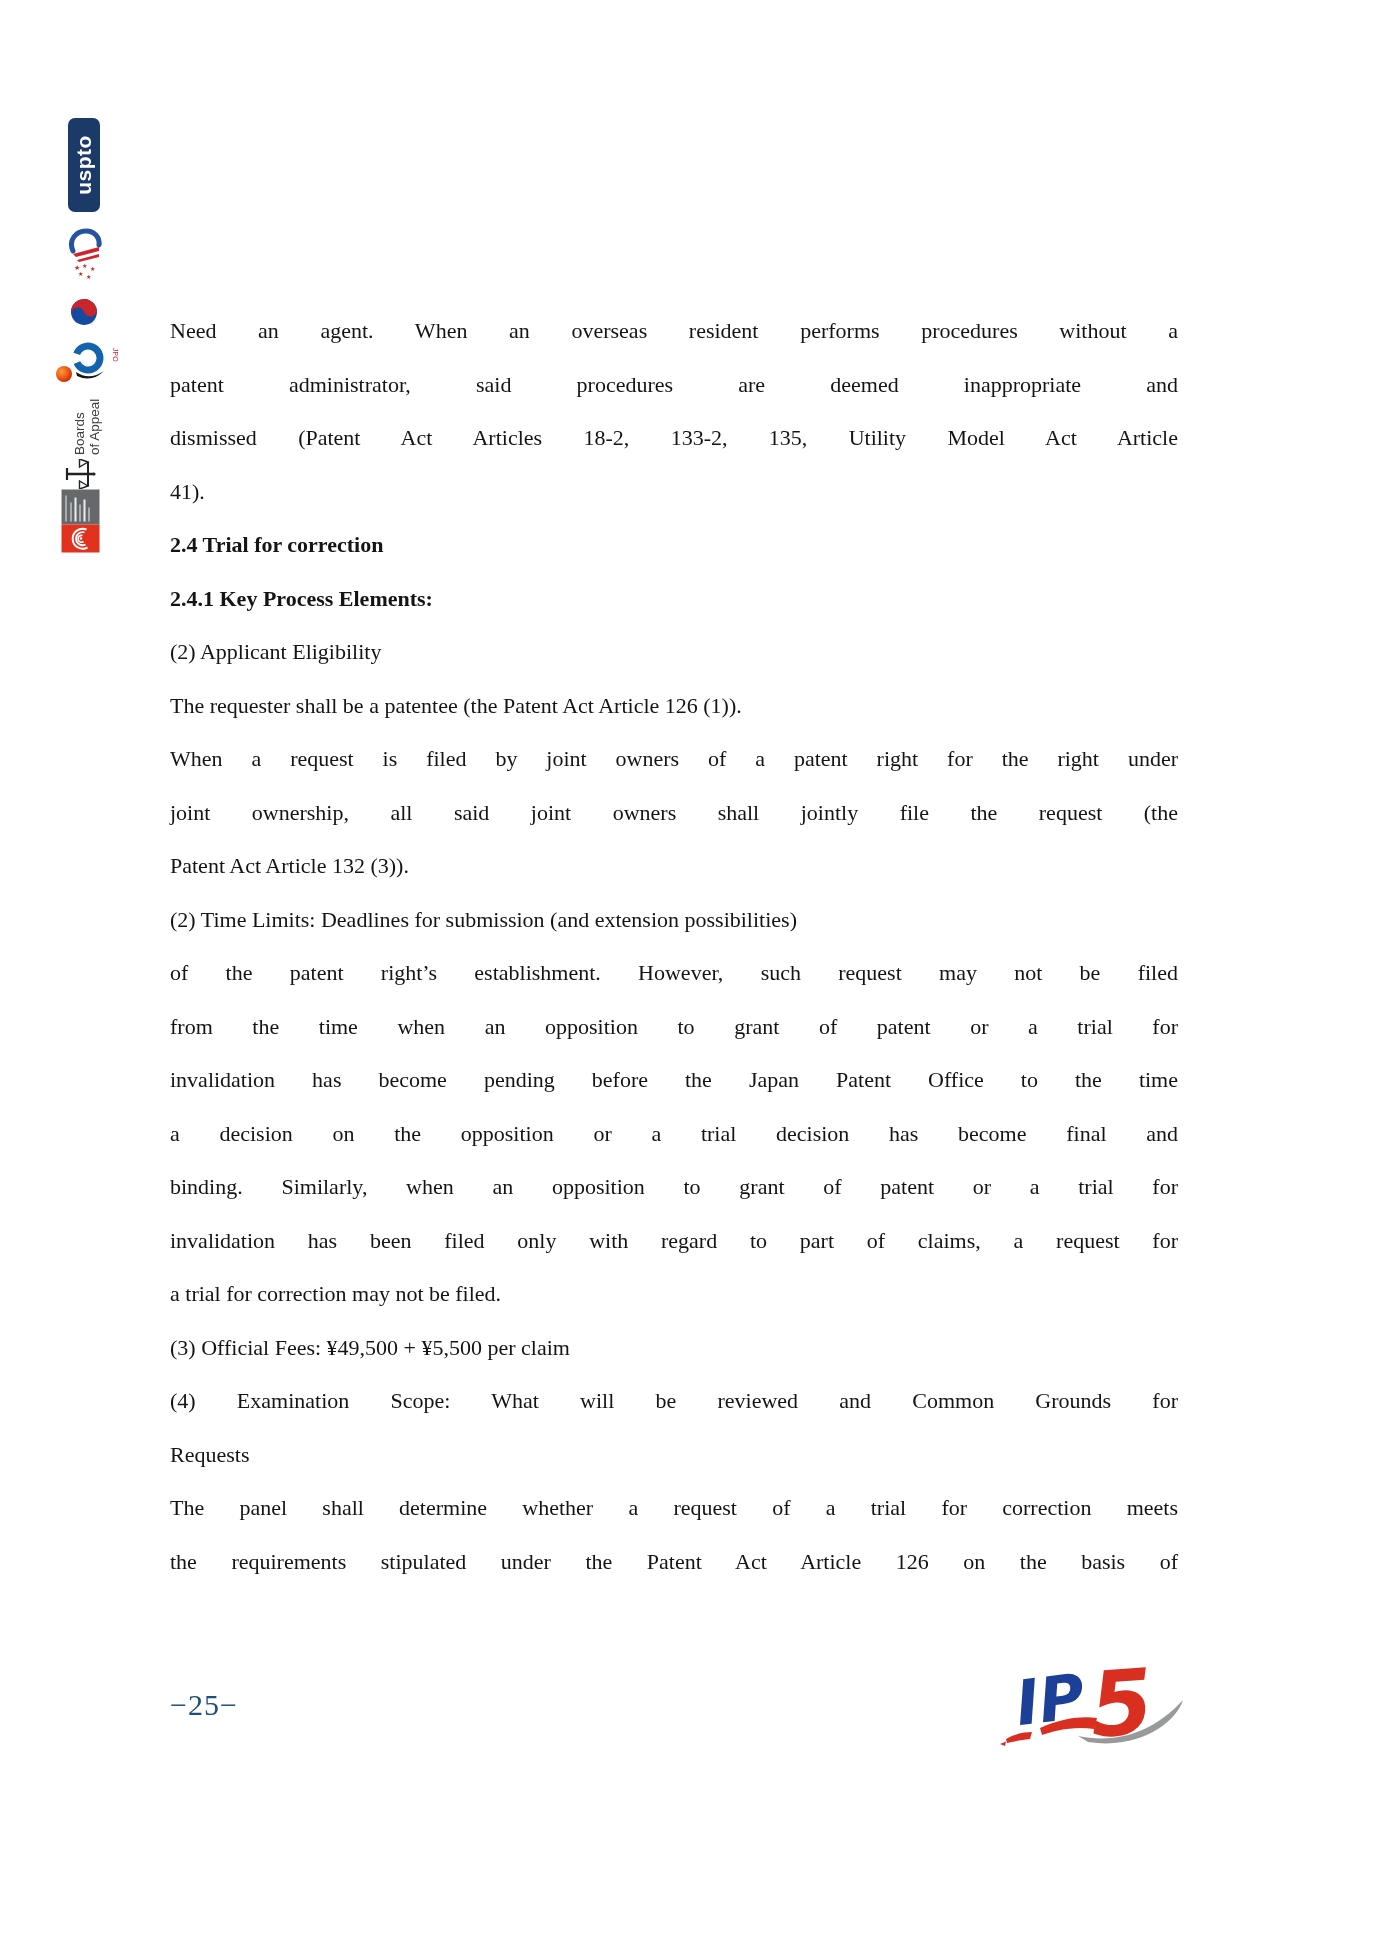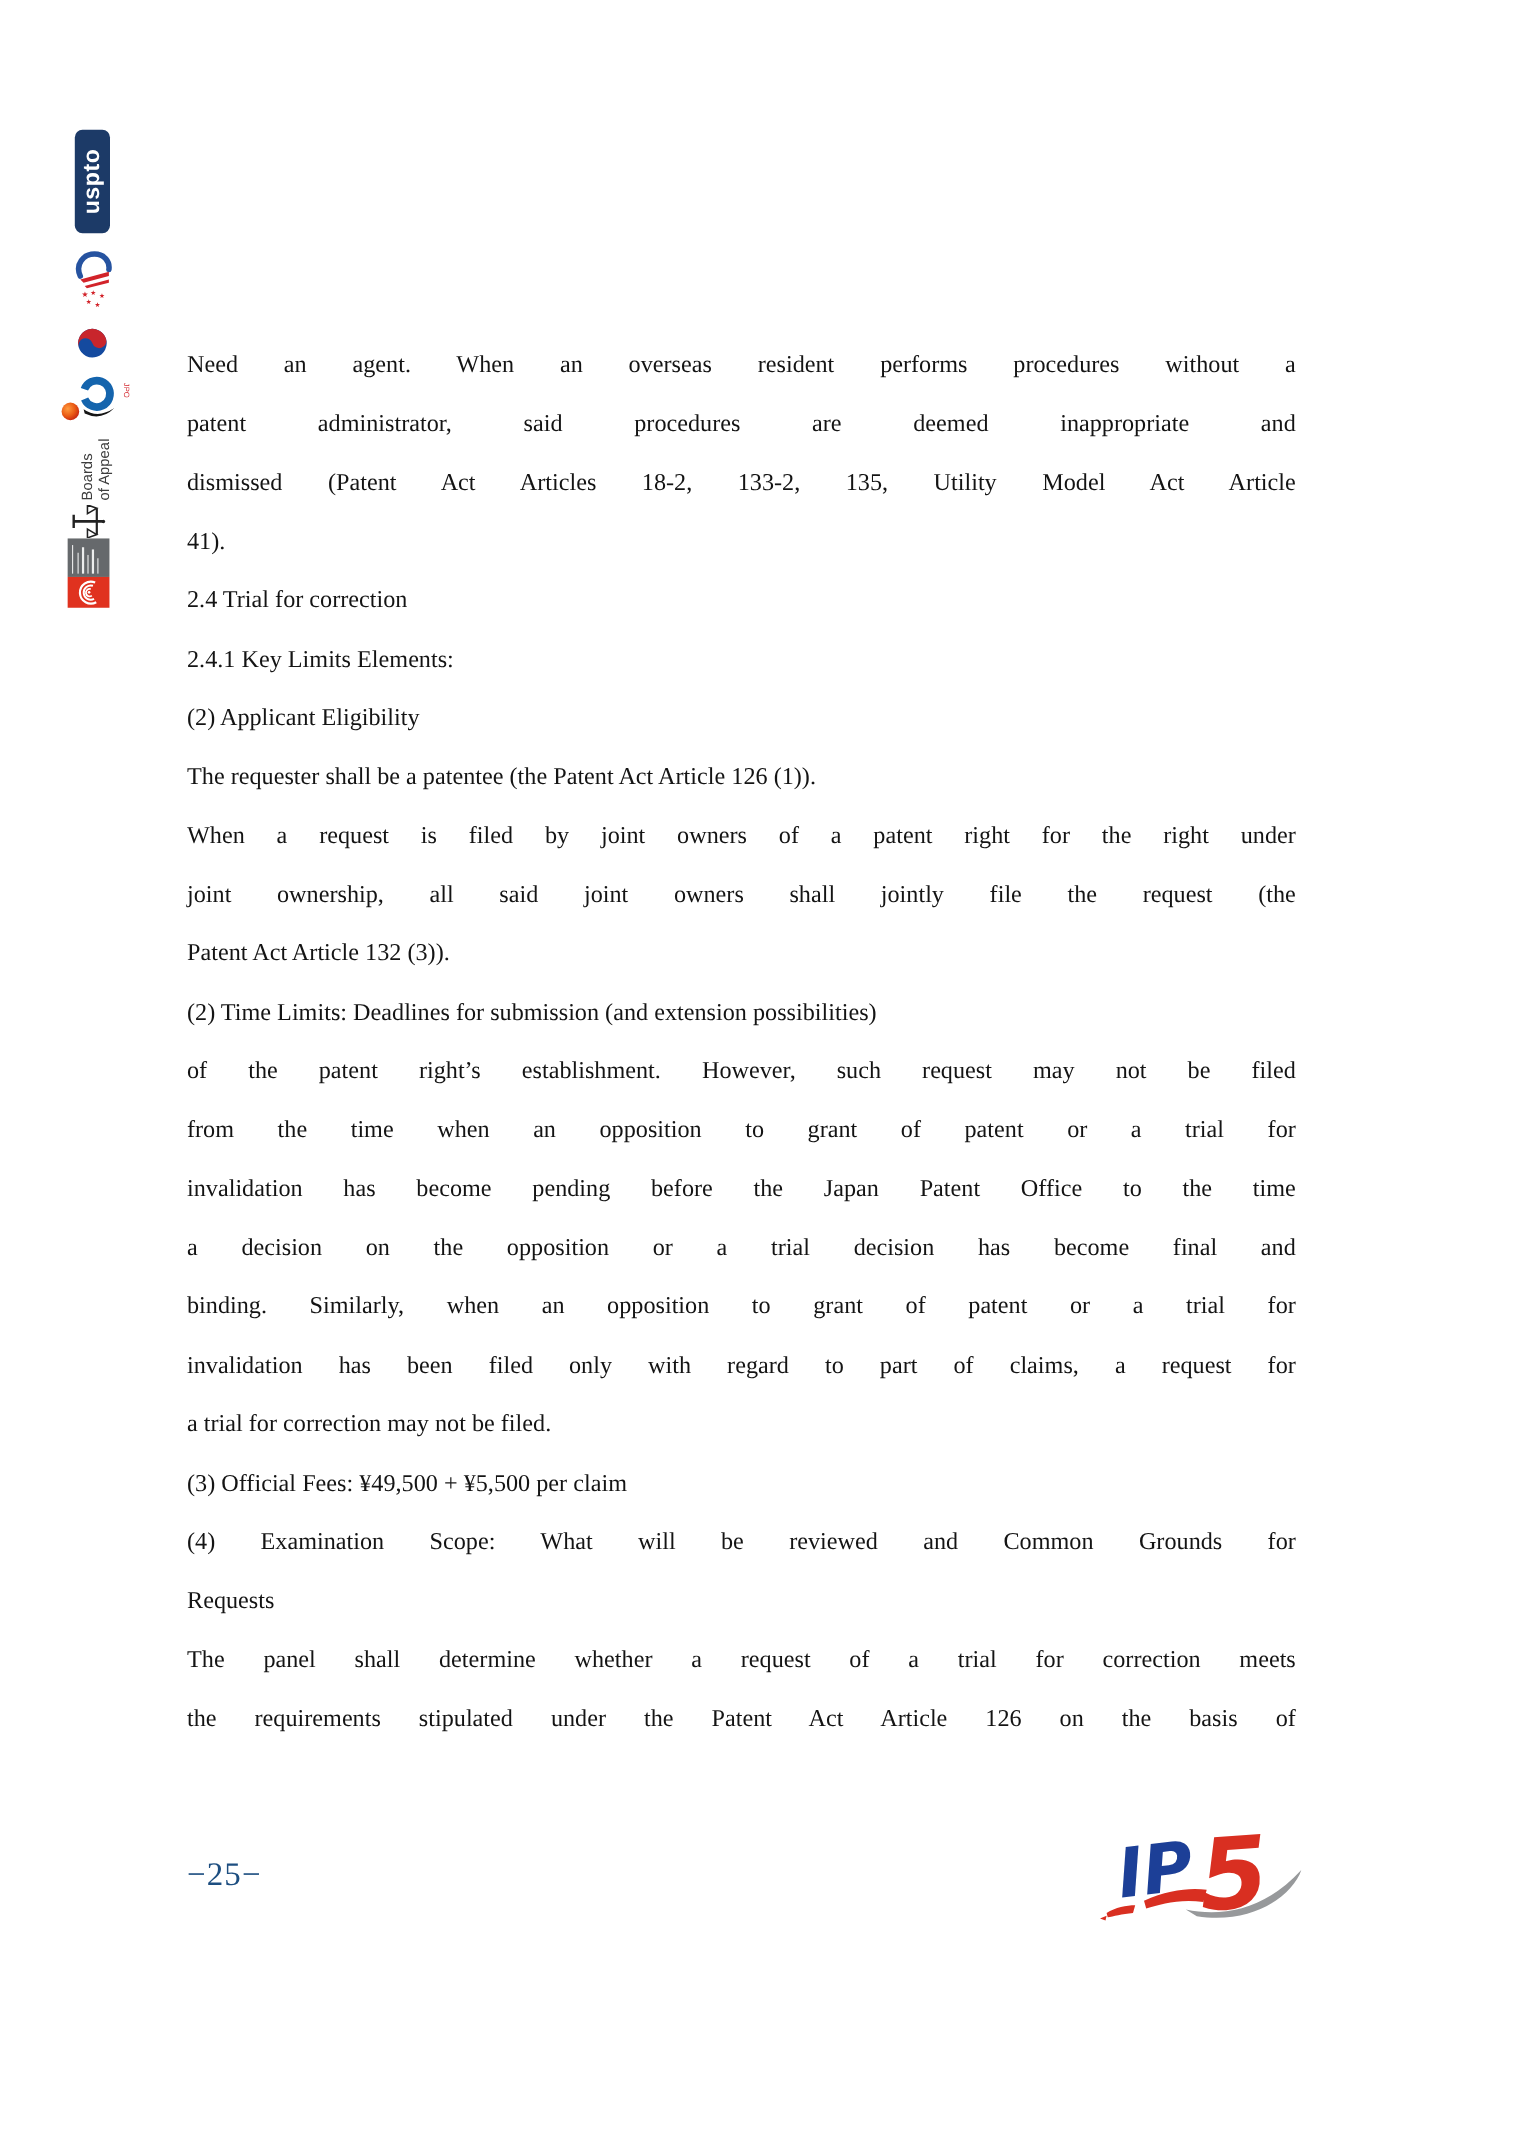--- a/index.html
+++ b/index.html
@@ -4,21 +4,21 @@
 <style>
   html,body{margin:0;padding:0;background:#ffffff;}
   .page{position:relative;width:1376px;height:1943px;background:#ffffff;overflow:hidden;
         font-family:"Liberation Serif",serif;}
 
   
   .bodytext{position:absolute;left:170px;top:304px;width:1008px;
             font-size:22px;color:#141414;}
   .ln{height:53.5px;line-height:53.5px;white-space:normal;}
   .j{text-align:justify;text-align-last:justify;-moz-text-align-last:justify;}
-  .b{font-weight:normal;}
+  .b{font-weight:bold;}
 
   
   .pagenum{position:absolute;left:170px;top:1688px;width:1008px;
            font-size:30px;color:#1d4e80;letter-spacing:1px;}
 
   
   .rotccw{transform:rotate(-90deg);}
   .rotcw{transform:rotate(90deg);}
   .abs{position:absolute;}
   .uspto{left:37px;top:149px;width:94px;height:32px;background:#1c3a67;border-radius:7px;
@@ -108,21 +108,21 @@
     </div>
 
   </aside>
 
   <main class="bodytext">
     <div class="ln j">Need an agent. When an overseas resident performs procedures without a</div>
     <div class="ln j">patent administrator, said procedures are deemed inappropriate and</div>
     <div class="ln j">dismissed (Patent Act Articles 18-2, 133-2, 135, Utility Model Act Article</div>
     <div class="ln">41).</div>
     <div class="ln b">2.4 Trial for correction</div>
-    <div class="ln b">2.4.1 Key Limits Elements:</div>
+    <div class="ln b">2.4.1 Key Process Elements:</div>
     <div class="ln">(2) Applicant Eligibility</div>
     <div class="ln">The requester shall be a patentee (the Patent Act Article 126 (1)).</div>
     <div class="ln j">When a request is filed by joint owners of a patent right for the right under</div>
     <div class="ln j">joint ownership, all said joint owners shall jointly file the request (the</div>
     <div class="ln">Patent Act Article 132 (3)).</div>
     <div class="ln">(2) Time Limits: Deadlines for submission (and extension possibilities)</div>
     <div class="ln j">of the patent right’s establishment. However, such request may not be filed</div>
     <div class="ln j">from the time when an opposition to grant of patent or a trial for</div>
     <div class="ln j">invalidation has become pending before the Japan Patent Office to the time</div>
     <div class="ln j">a decision on the opposition or a trial decision has become final and</div>

